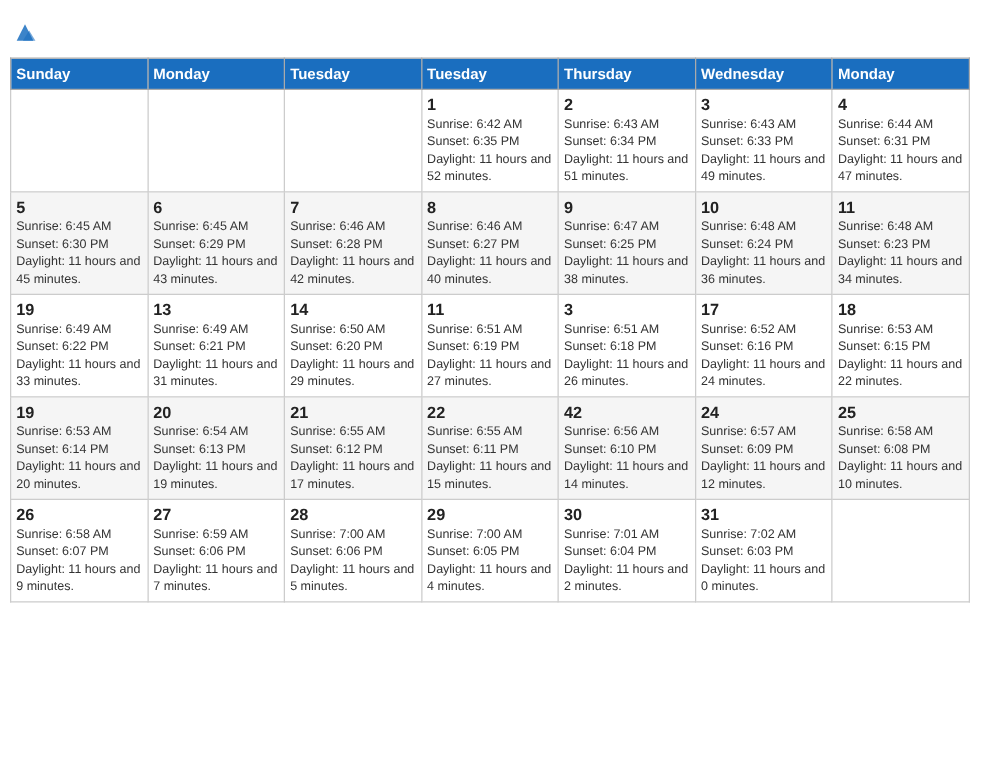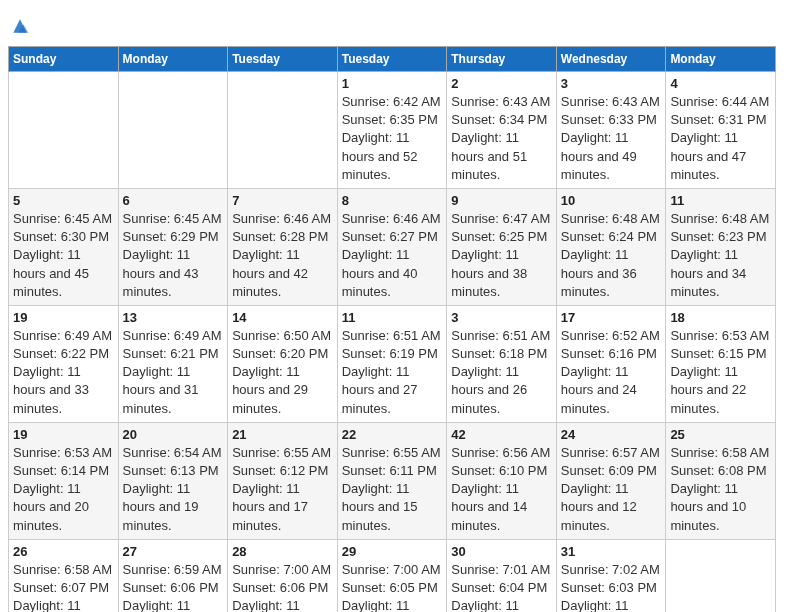--- a/index.html
+++ b/index.html
@@ -78,21 +78,21 @@
       background-color: #f5f5f5;
     }
     .day-number {
       font-size: 13px;
       font-weight: bold;
       color: #222;
       display: block;
       margin-bottom: 2px;
     }
     .cell-text {
-      font-size: 13px;
+      font-size: 10px;
       line-height: 1.4;
       color: #333;
     }
     .empty-cell {
       background: #fff !important;
     }
   </style>
 </head>
 <body>
 

